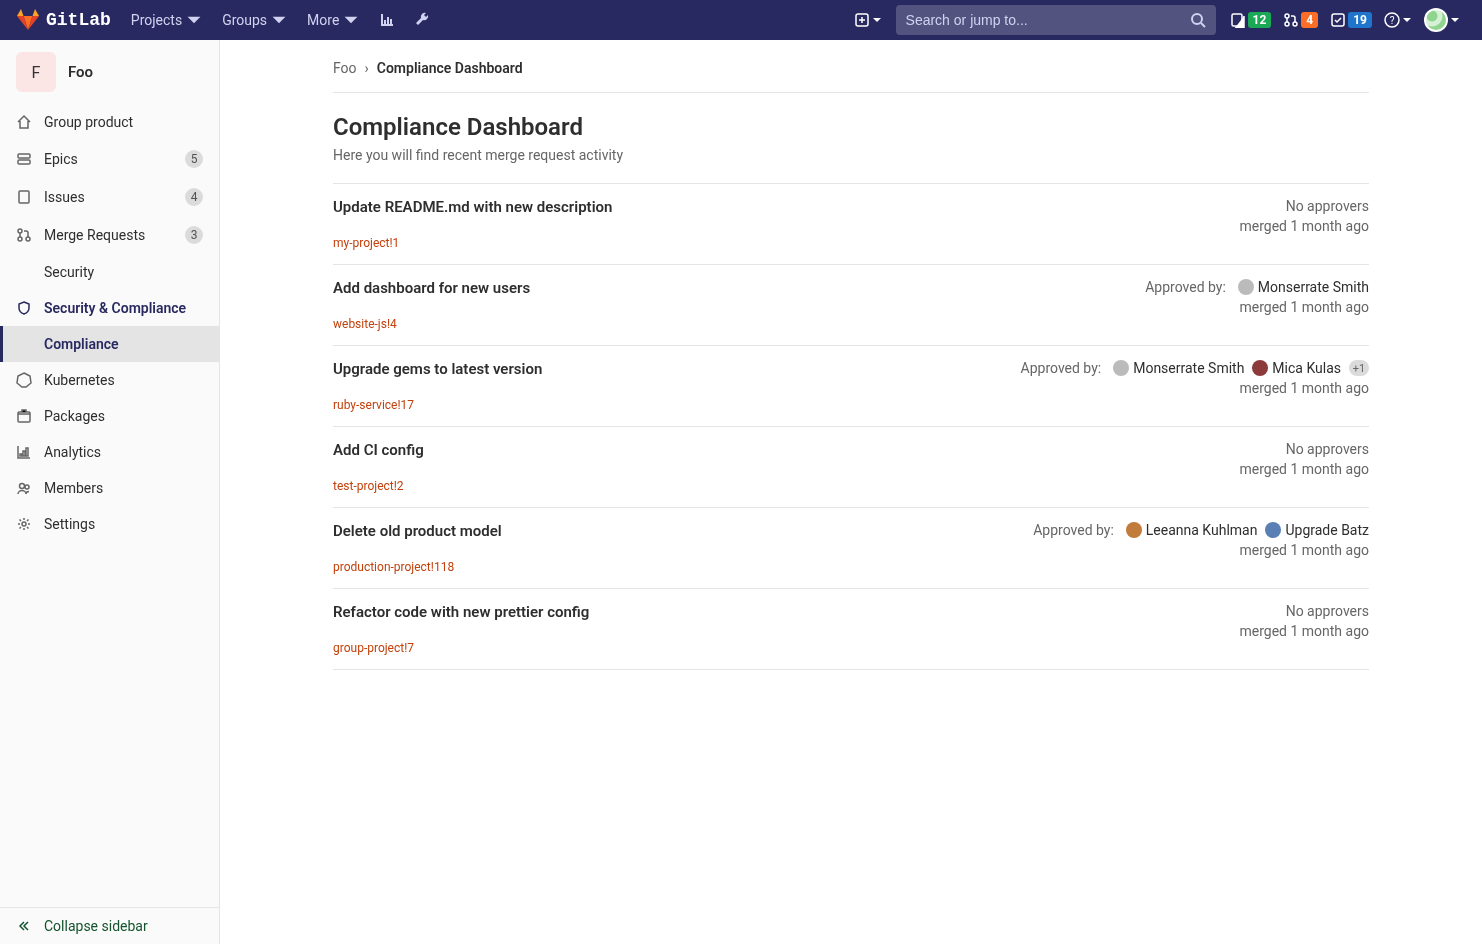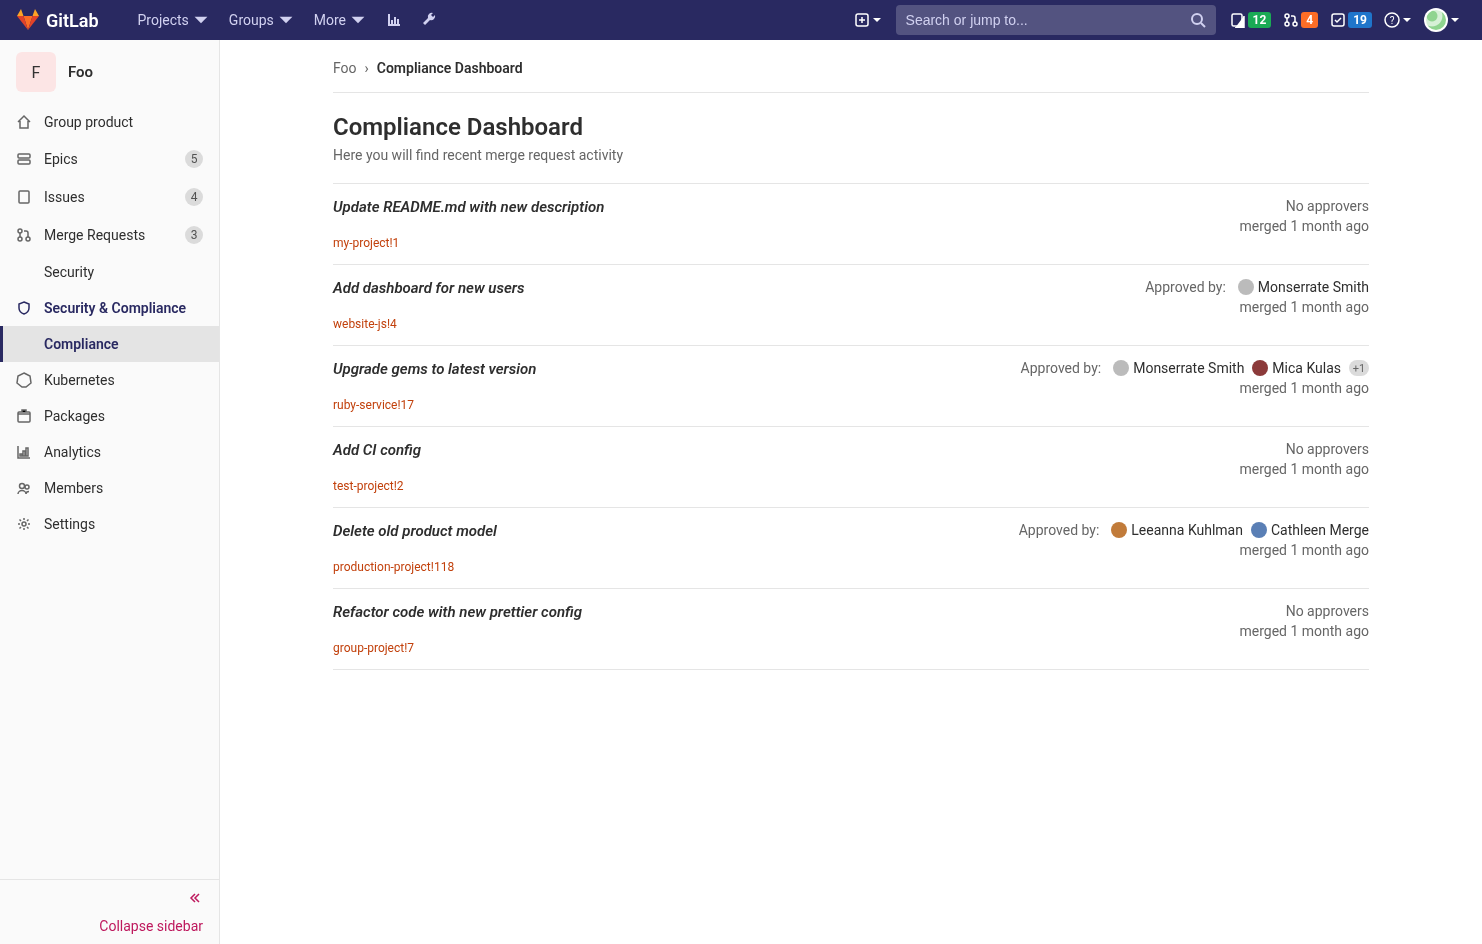--- a/index.html
+++ b/index.html
@@ -1,18 +1,18 @@
 <!DOCTYPE html>
 <html><head>
 <meta charset="utf-8">
 <style>
 * { box-sizing: border-box; margin:0; padding:0; }
 body { font-family: -apple-system, BlinkMacSystemFont, "Segoe UI", Roboto, sans-serif; font-size:14px; color:#2e2e2e; background:#fff; }
 .header { height:40px; background:#292961; display:flex; align-items:center; padding:0 16px; color:#fff; gap:0; }
-.header .logo { display:flex; align-items:center; gap:6px; margin-right:29px; }
+.header .logo { display:flex; align-items:center; gap:6px; margin-right:10px;font-family:Liberation Mono, monospace; }
 .header .logo-text { font-size:18px; font-weight:600; }
 .header .nav-item { display:flex; align-items:center; padding:0 10px; height:52px; cursor:pointer; font-size:14px; color:#d1d1f0; gap:4px; }
 .header .spacer { flex:1; }
 .header .search-box { background:rgba(255,255,255,.2); border-radius:4px; height:30px; width:320px; display:flex; align-items:center; padding:0 10px; margin:0 8px; }
 .header .search-box input { background:transparent; border:none; outline:none; color:#fff; flex:1; font-size:14px; }
 .header .search-box input::placeholder { color:#d1d1f0; }
 .header .icon-btn { height:36px; display:flex; align-items:center; padding:0 6px; cursor:pointer; gap:2px; }
 .header .badge { border-radius:3px; font-size:12px; font-weight:700; padding:1px 5px; }
 .badge-green { background:#1aaa55; color:#fff; }
 .badge-orange { background:#fc6d26; color:#fff; }
@@ -27,28 +27,28 @@
 .sidebar-scroll { flex:1; overflow:auto; }
 .sidebar .item { display:flex; align-items:center; padding:10px 16px; cursor:pointer; color:#2e2e2e; gap:12px; text-decoration:none; }
 .sidebar .item .icon { width:16px; height:16px; color:#666; flex-shrink:0; }
 .sidebar .item .label { flex:1; }
 .sidebar .item .count { background:#dbdbdb; border-radius:9px; min-width:18px; height:18px; font-size:12px; color:#525252; display:flex; align-items:center; justify-content:center; padding:0 5px; }
 .sidebar .item.active { background:#e4e4e4; font-weight:600; color:#1f1f8f; border-left:3px solid #292961; padding-left:13px; }
 .sidebar .item.parent-active { color:#292961; font-weight:600; }
 .sidebar .item.parent-active .icon { color:#292961; }
 .sidebar .sub-item { padding-left:44px; }
 .sidebar .sub-item.active { background:#e4e4e4; font-weight:600; color:#292961; border-left:3px solid #292961; padding-left:41px;justify-content:center; }
-.sidebar .collapse { border-top:1px solid #e5e5e5; display:flex; align-items:flex-end; gap:12px; padding:10px 16px; cursor:pointer; color:#be185d;flex-direction:column; }
+.sidebar .collapse { border-top:1px solid #e5e5e5; display:flex; align-items:flex-start; gap:12px; padding:10px 16px; cursor:pointer; color:#14532d; }
 .main { flex:1; padding:20px 32px; overflow:auto; max-width:1100px; margin:0 auto; width:100%; }
 .breadcrumb { display:flex; gap:8px; align-items:center; color:#666; font-size:14px; padding-bottom:16px; border-bottom:1px solid #e5e5e5; }
 .breadcrumb .current { font-weight:600; color:#2e2e2e; }
 .page-title { font-size:24px; font-weight:600; margin-top:20px; }
 .page-subtitle { color:#666; margin-top:6px; font-size:14px; padding-bottom:20px; border-bottom:1px solid #e5e5e5; }
 .mr-row { display:flex; justify-content:space-between; padding:14px 0; border-bottom:1px solid #e5e5e5; }
-.mr-left .mr-title { font-weight:600; font-size:15px;font-style:italic; }
+.mr-left .mr-title { font-weight:600; font-size:15px; }
 .mr-left .mr-ref { color:#c2410c; font-size:12px; margin-top:20px; }
 .mr-right { text-align:right; font-size:14px; color:#666; }
 .mr-right .approvers { display:flex; gap:8px; align-items:center; justify-content:flex-end; margin-bottom:4px; }
 .mr-right .approvers .ap-label { color:#666; margin-right:4px; }
 .mr-right .approver { display:flex; align-items:center; gap:4px; color:#2e2e2e; }
 .mr-right .ap-avatar { width:16px; height:16px; border-radius:50%; background:#a67777; flex-shrink:0; }
 .mr-right .ap-avatar.grey { background:#bbb; }
 .mr-right .ap-avatar.red { background:#8c3a3a; }
 .mr-right .ap-avatar.orange { background:#c17b3a; }
 .mr-right .ap-avatar.blue { background:#5a7fb5; }
@@ -327,21 +327,21 @@
           </div>
           <div class="mr-right">
             <div class="approvers">
               <span class="ap-label">Approved by:</span>
               <span class="approver">
                 <span class="ap-avatar orange"></span>
                 <span>Leeanna Kuhlman</span>
               </span>
               <span class="approver">
                 <span class="ap-avatar blue"></span>
-                <span>Cathleen Merge</span>
+                <span>Upgrade Batz</span>
               </span>
             </div>
             <div>merged 1 month ago</div>
           </div>
         </div>
         <div class="mr-row">
           <div class="mr-left">
             <div class="mr-title">Refactor code with new prettier config</div>
             <div class="mr-ref">group-project!7</div>
           </div>

